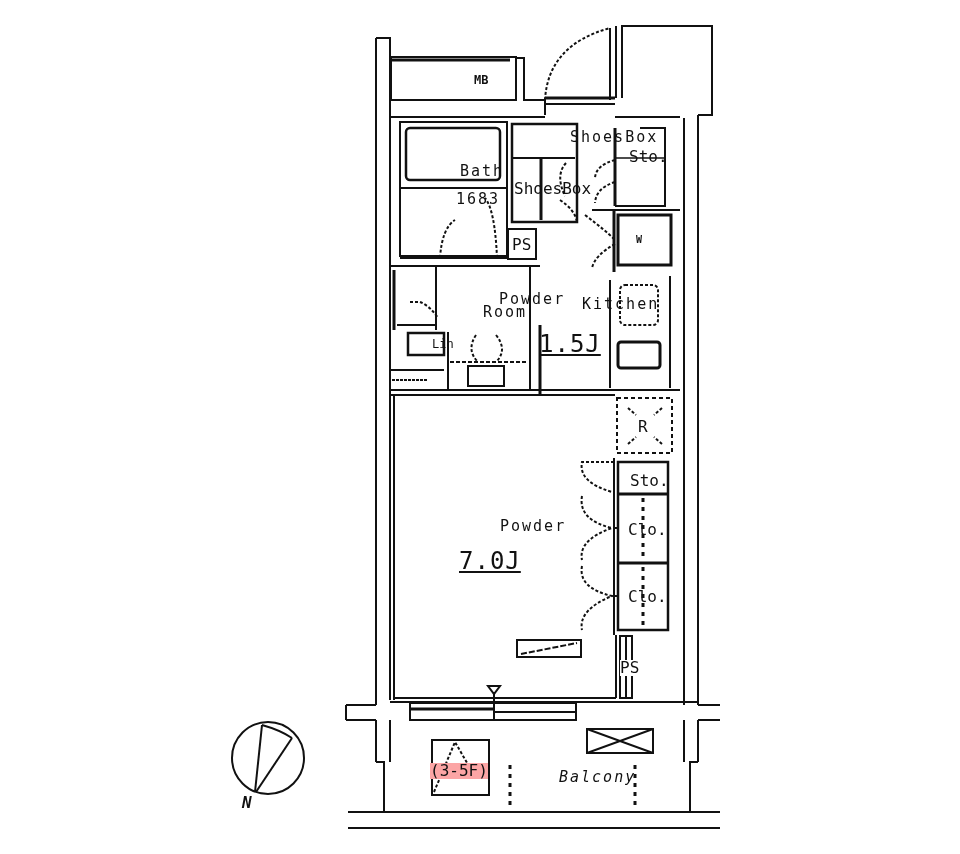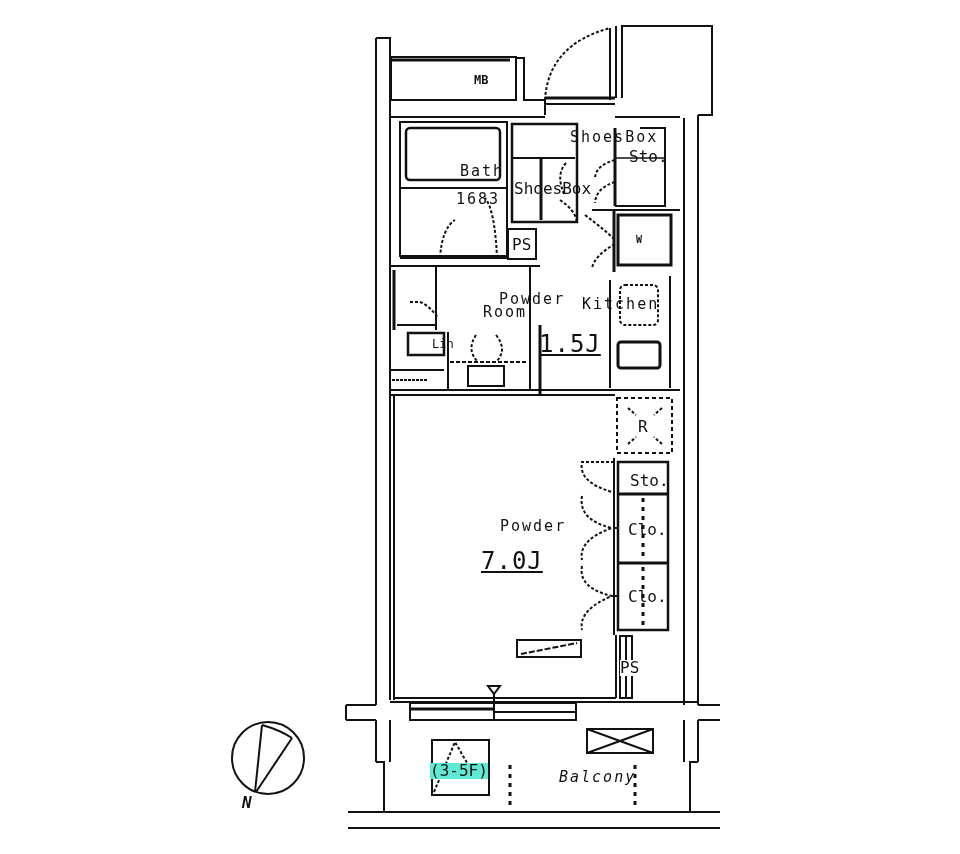--- a/index.html
+++ b/index.html
@@ -187,17 +187,17 @@
 <div class="lbl md" style="left:439px;top:292px;margin-left:24px;">Powder</div>
 <div class="lbl md" style="left:447px;top:305px;">Room</div>
 <div class="lbl sm" style="left:432px;top:338px;font-size:12px;">Lin</div>
 <div class="lbl md" style="left:546px;top:297px;text-align:right;">Kitchen</div>
 <div class="lbl lg" style="left:539px;top:332px;">1.5J</div>
 <div class="lbl sm" style="left:638px;top:419px;">R</div>
 <div class="lbl sm" style="left:630px;top:473px;">Sto.</div>
 <div class="lbl sm" style="left:628px;top:522px;">Clo.</div>
 <div class="lbl sm" style="left:628px;top:589px;">Clo.</div>
 <div class="lbl md" style="left:464px;top:519px;">Powder</div>
-<div class="lbl lg" style="left:481px;top:549px;">7.0J</div>
+<div class="lbl lg" style="left:459px;top:549px;">7.0J</div>
 <div class="lbl sm" style="left:620px;top:660px;background:#fff;">PS</div>
 <div class="lbl md" style="left:523px;top:770px;font-style:italic;">Balcony</div>
-<div class="lbl sm" style="left:430px;top:763px;background:#5eead4;">(3-5F)</div>
+<div class="lbl sm" style="left:430px;top:763px;background:#fca5a5;">(3-5F)</div>
 <div class="lbl sm" style="left:242px;top:795px;font-weight:bold;font-style:italic;">N</div>
 
 </body></html>

